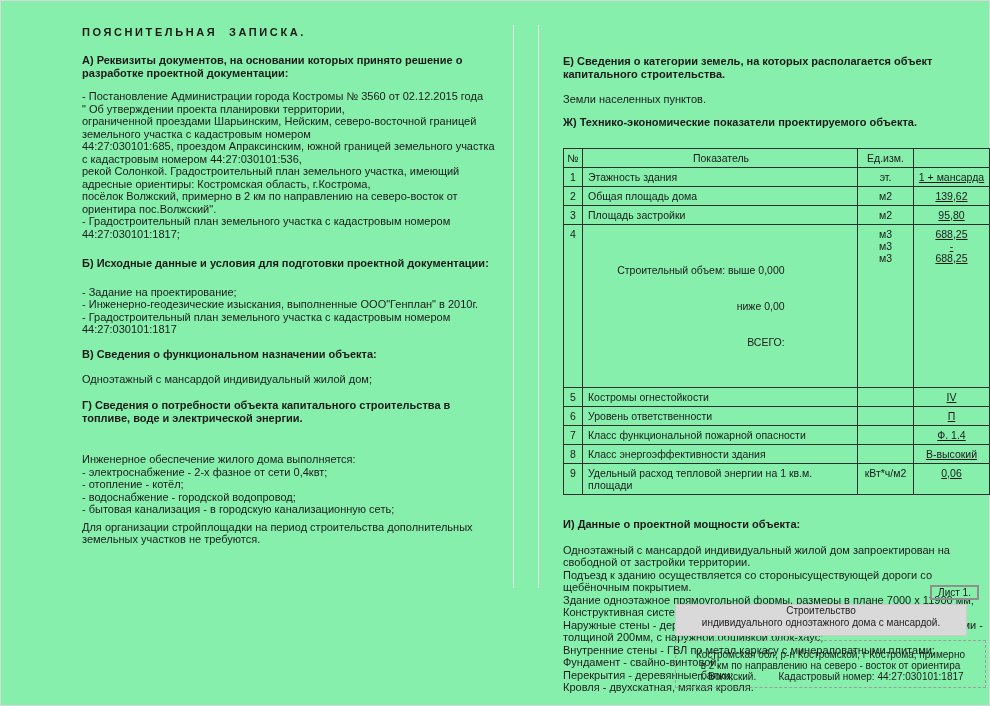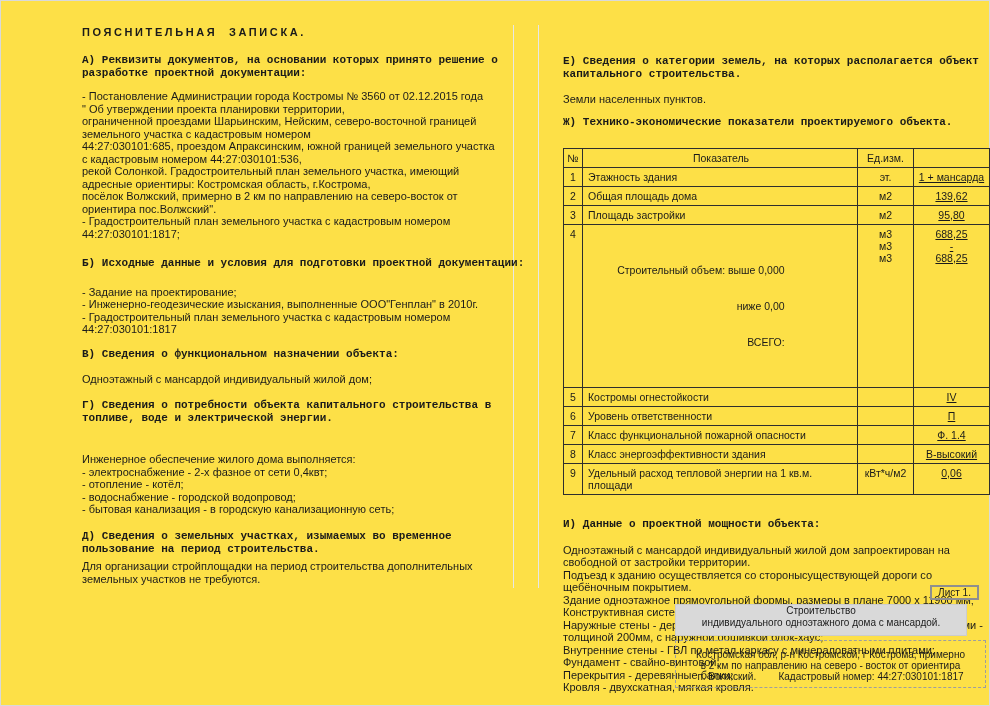--- a/index.html
+++ b/index.html
@@ -1,32 +1,32 @@
 <!DOCTYPE html>
 <html><head>
 <meta charset="utf-8">
 <style>
   html,body{margin:0;padding:0;background:#ffffff;}
   .page{
-    position:relative;width:990px;height:706px;background:#fde047;
+    position:relative;width:990px;height:706px;background:#86efac;
     font-family:"Liberation Sans",sans-serif;color:#1a1a1a;overflow:hidden;
     box-shadow:inset 0 0 0 1px #d9d9d9;
   }
   .scanline{position:absolute;top:25px;height:563px;width:1px;background:#e7e7e7;}
   .sl1{left:513px;} .sl2{left:538px;}
 
   .col{position:absolute;}
   .col-left{left:82px;top:25px;width:430px;}
   .col-right{left:563px;top:55px;width:452px;}
 
   .doc-title{
     font-size:11px;font-weight:bold;letter-spacing:2.6px;word-spacing:6px;
     line-height:14px;white-space:pre;
   }
-  .h{font-weight:bold;font-family:Liberation Mono, monospace;}
+  .h{font-weight:bold;}
   .pre{white-space:pre;font-size:11px;line-height:12.5px;}
 
   
   table.tei{border-collapse:collapse;table-layout:fixed;width:426px;
     font-size:10.5px;line-height:12px;color:#1a1a1a;}
   table.tei td,table.tei th{border:1px solid #2e2e2e;padding:3px 3px;vertical-align:top;
     font-weight:normal;overflow:hidden;}
   .c-num{text-align:center;}
   .c-ind{text-align:left;padding-left:5px !important;white-space:pre;}
   .c-unit{text-align:center;white-space:pre;}
@@ -89,22 +89,20 @@
     <div class="pre" style="margin-top:12.5px">Одноэтажный с мансардой индивидуальный жилой дом;</div>
 
     <div class="h pre" style="margin-top:13.5px">Г) Сведения о потребности объекта капитального строительства в
 топливе, воде и электрической энергии.</div>
     <div class="pre" style="margin-top:29px">Инженерное обеспечение жилого дома выполняется:
 - электроснабжение - 2-х фазное от сети 0,4квт;
 - отопление - котёл;
 - водоснабжение - городской водопровод;
 - бытовая канализация - в городскую канализационную сеть;</div>
 
-    <div class="h pre" style="margin-top:14.5px">Д) Сведения о земельных участках, изымаемых во временное
-пользование на период строительства.</div>
     <div class="pre" style="margin-top:5px">Для организации стройплощадки на период строительства дополнительных
 земельных участков не требуются.</div>
   </div>
 
   <div class="col col-right">
     <div class="h pre">Е) Сведения о категории земель, на которых располагается объект
 капитального строительства.</div>
     <div class="pre" style="margin-top:13px">Земли населенных пунктов.</div>
 
     <div class="h pre" style="margin-top:10.5px">Ж) Технико-экономические показатели проектируемого объекта.</div>

